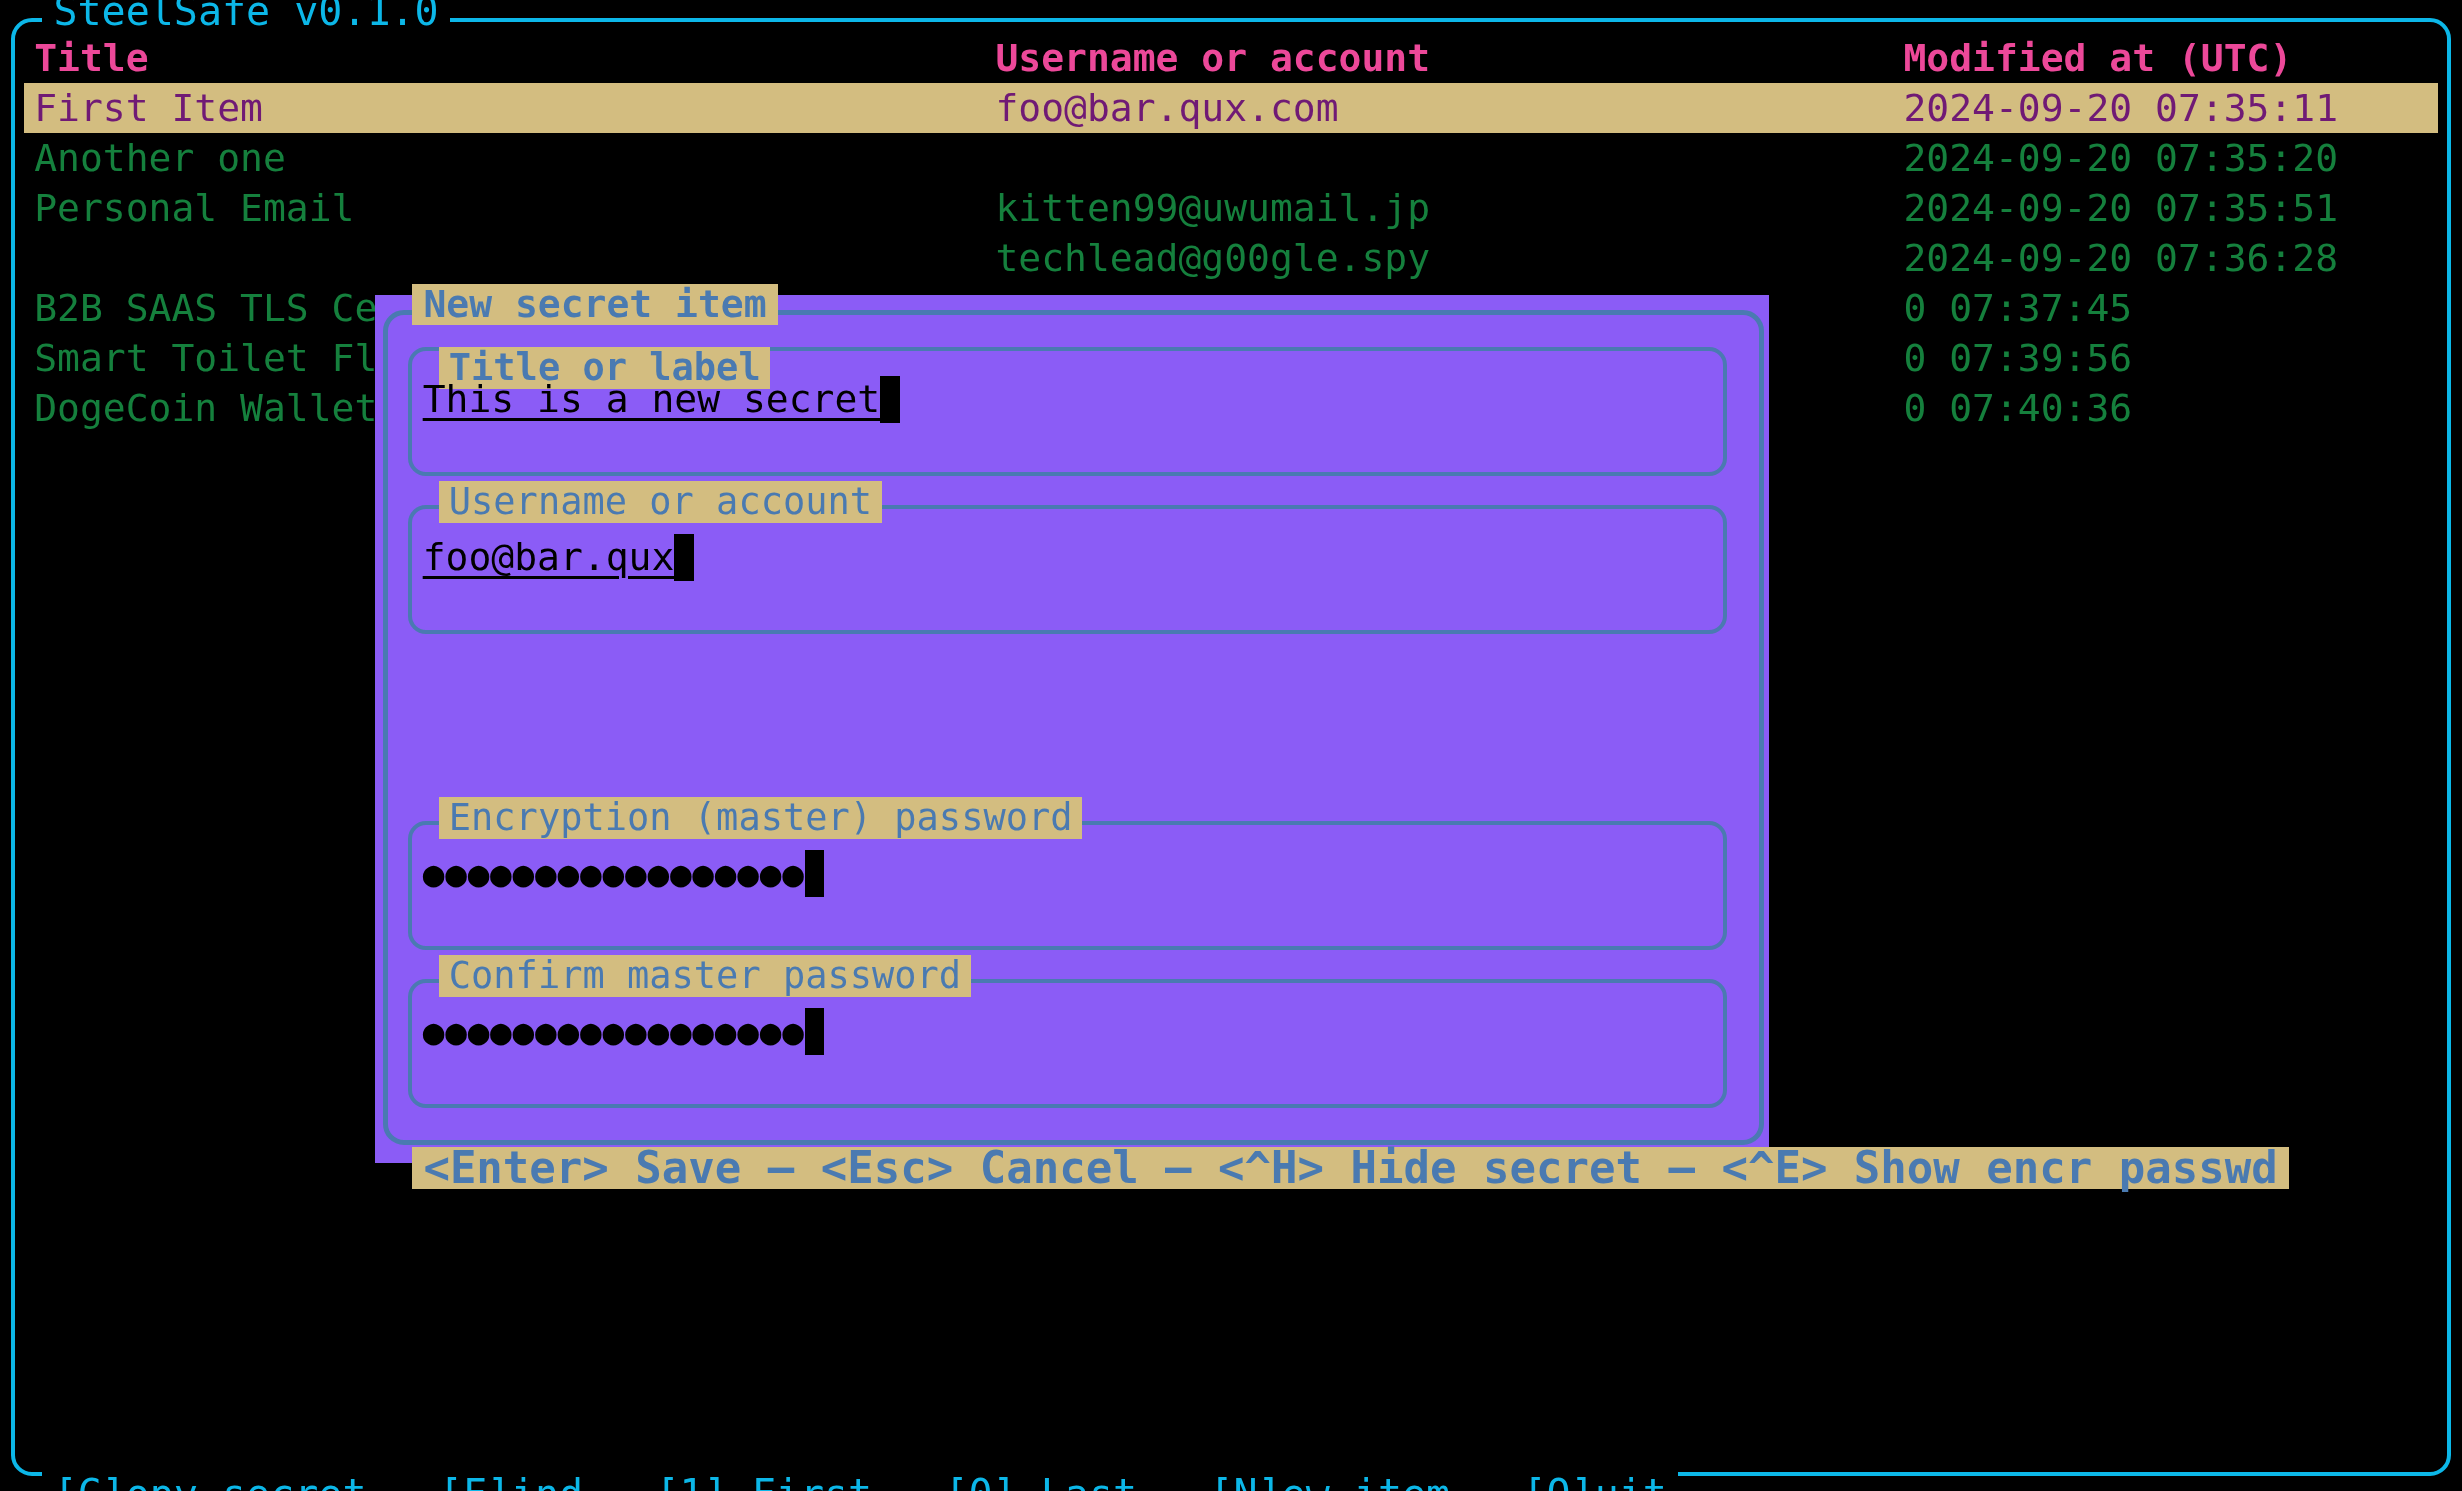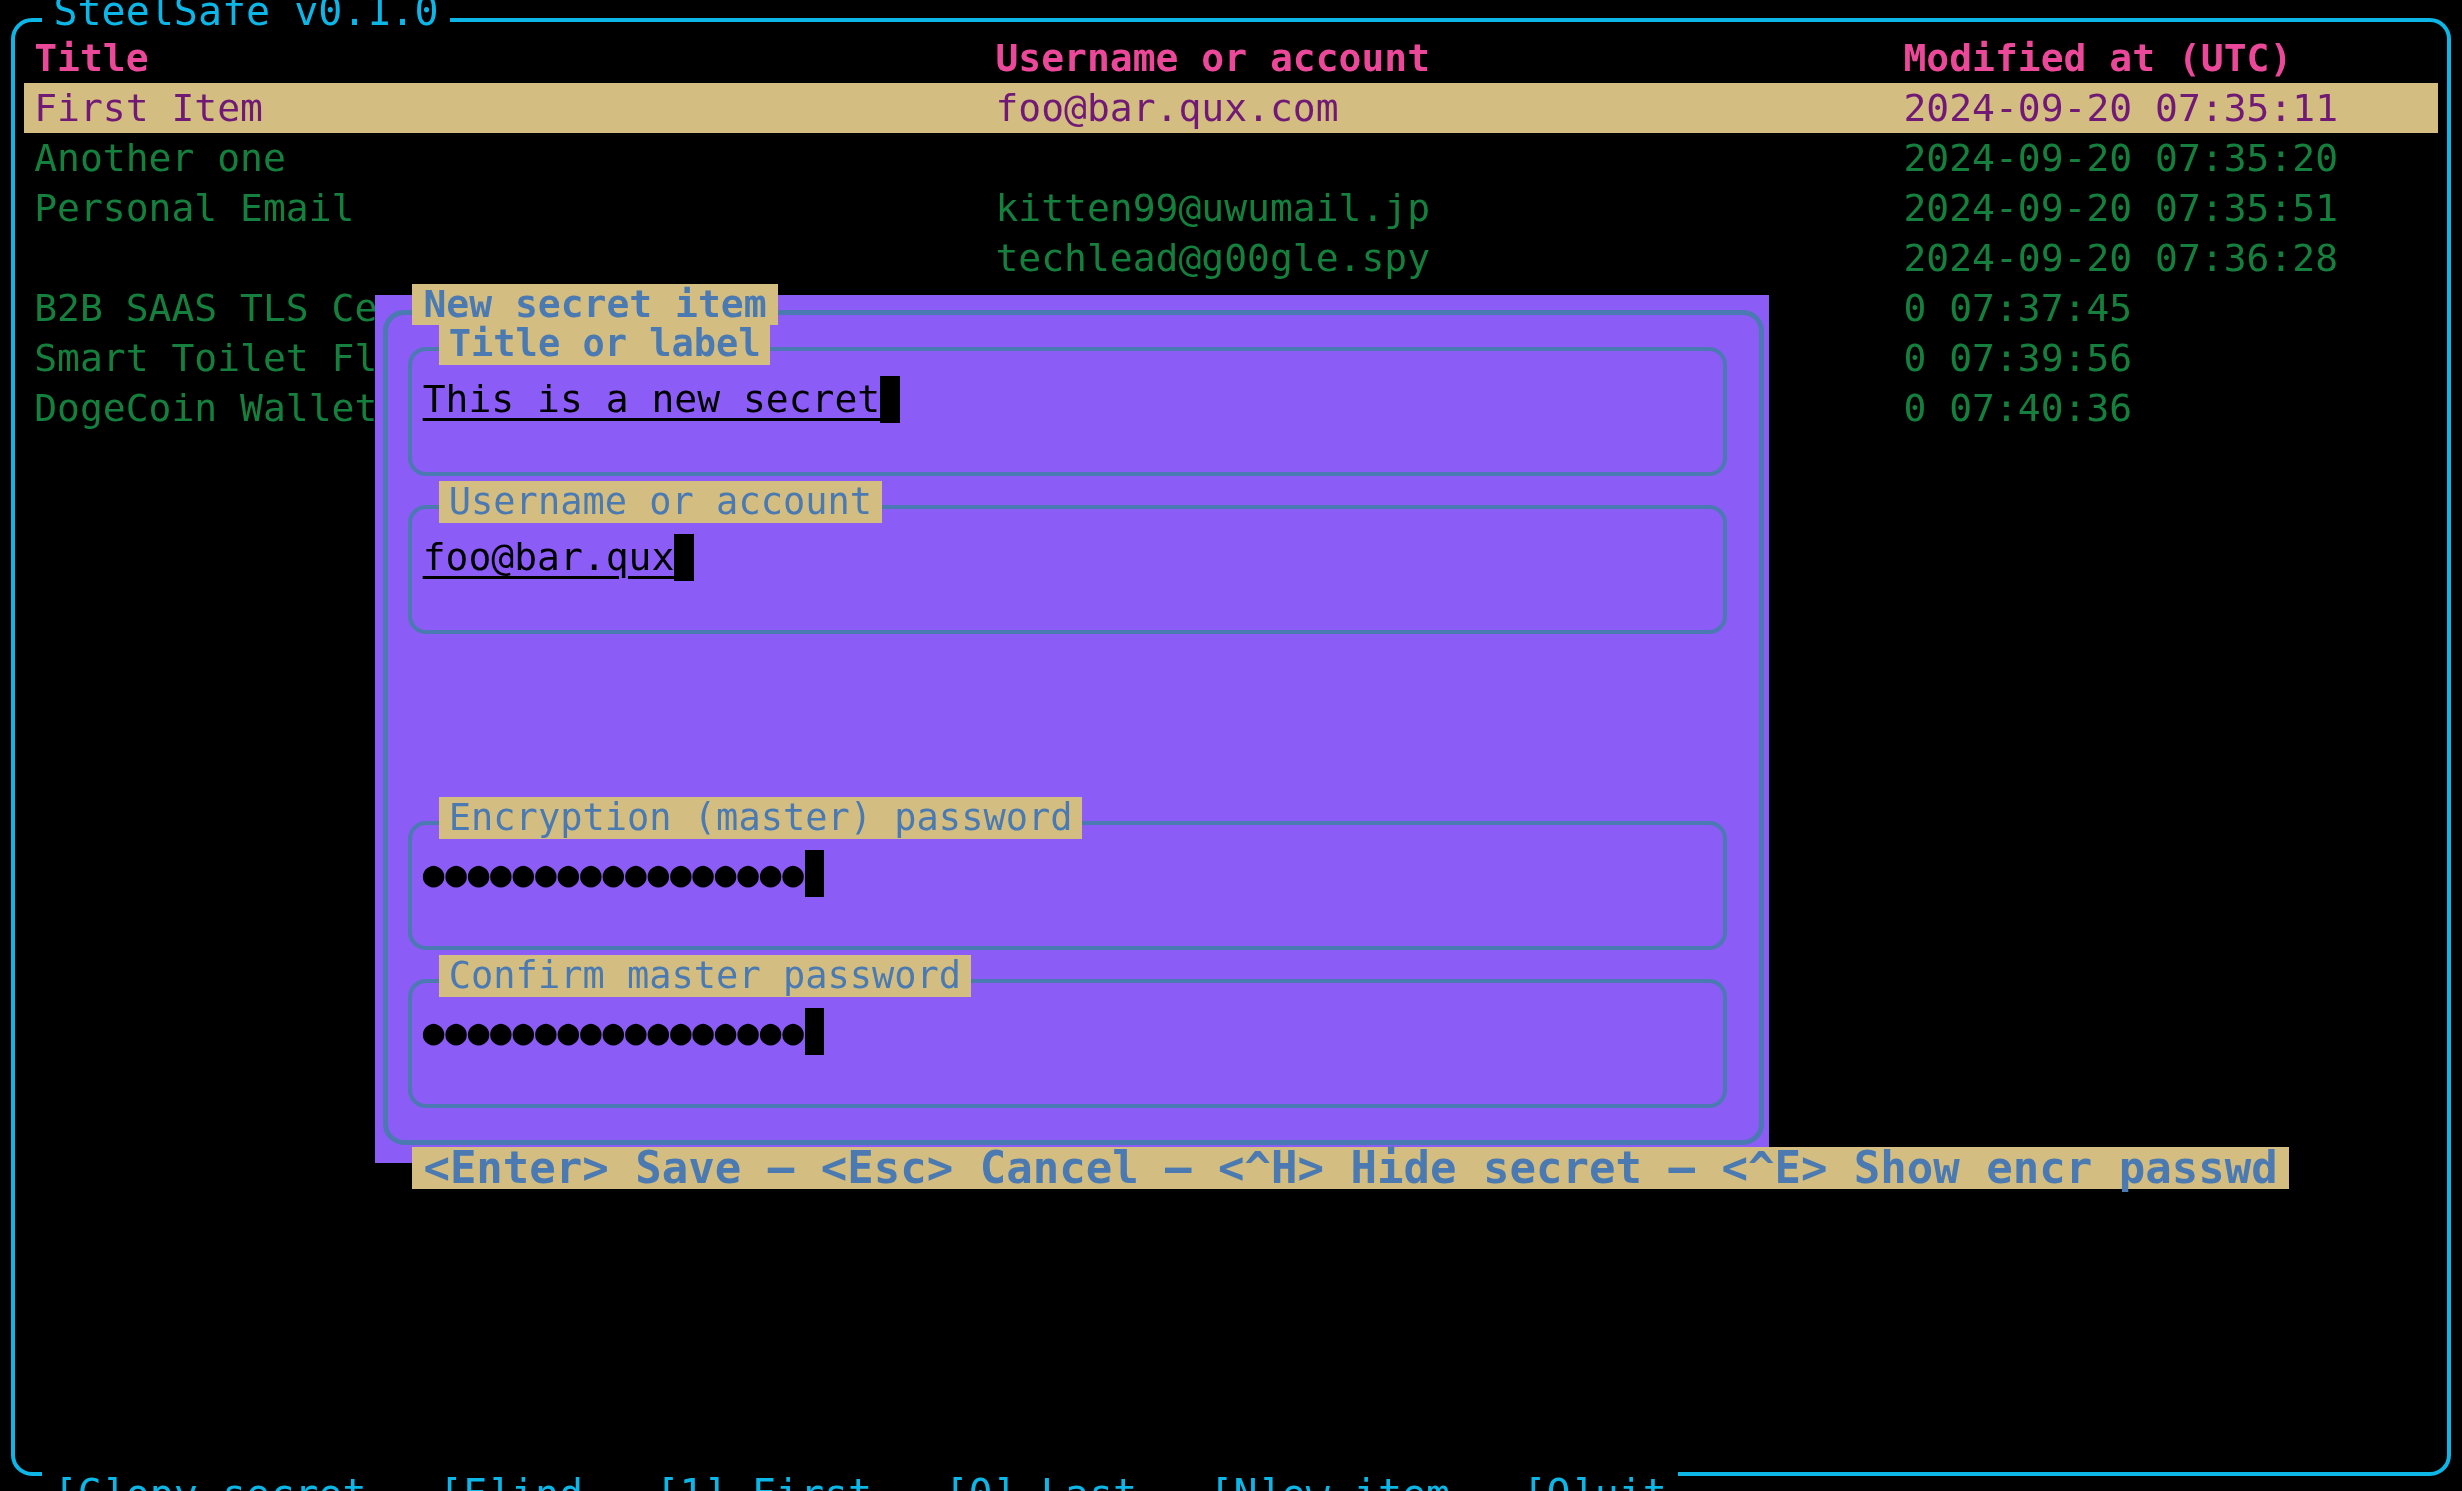--- a/index.html
+++ b/index.html
@@ -162,21 +162,21 @@
     position: absolute;
     left: 31px;
     top: -24.4px;
     background: #d3bd80;
     color: #4a7ab1;
     font-size: 37px;
     line-height: 42px;
     padding: 0 9.8px;
     white-space: pre;
   }
-  .field-label.bold { font-weight: bold; }
+  .field-label.bold { font-weight: bold; margin-top: 24px; }
 
   .field-value {
     position: absolute;
     left: 14.7px;
     top: 29px;
     font-size: 38px;
     line-height: 47px;
     color: #000000;
     white-space: pre;
     display: flex;

